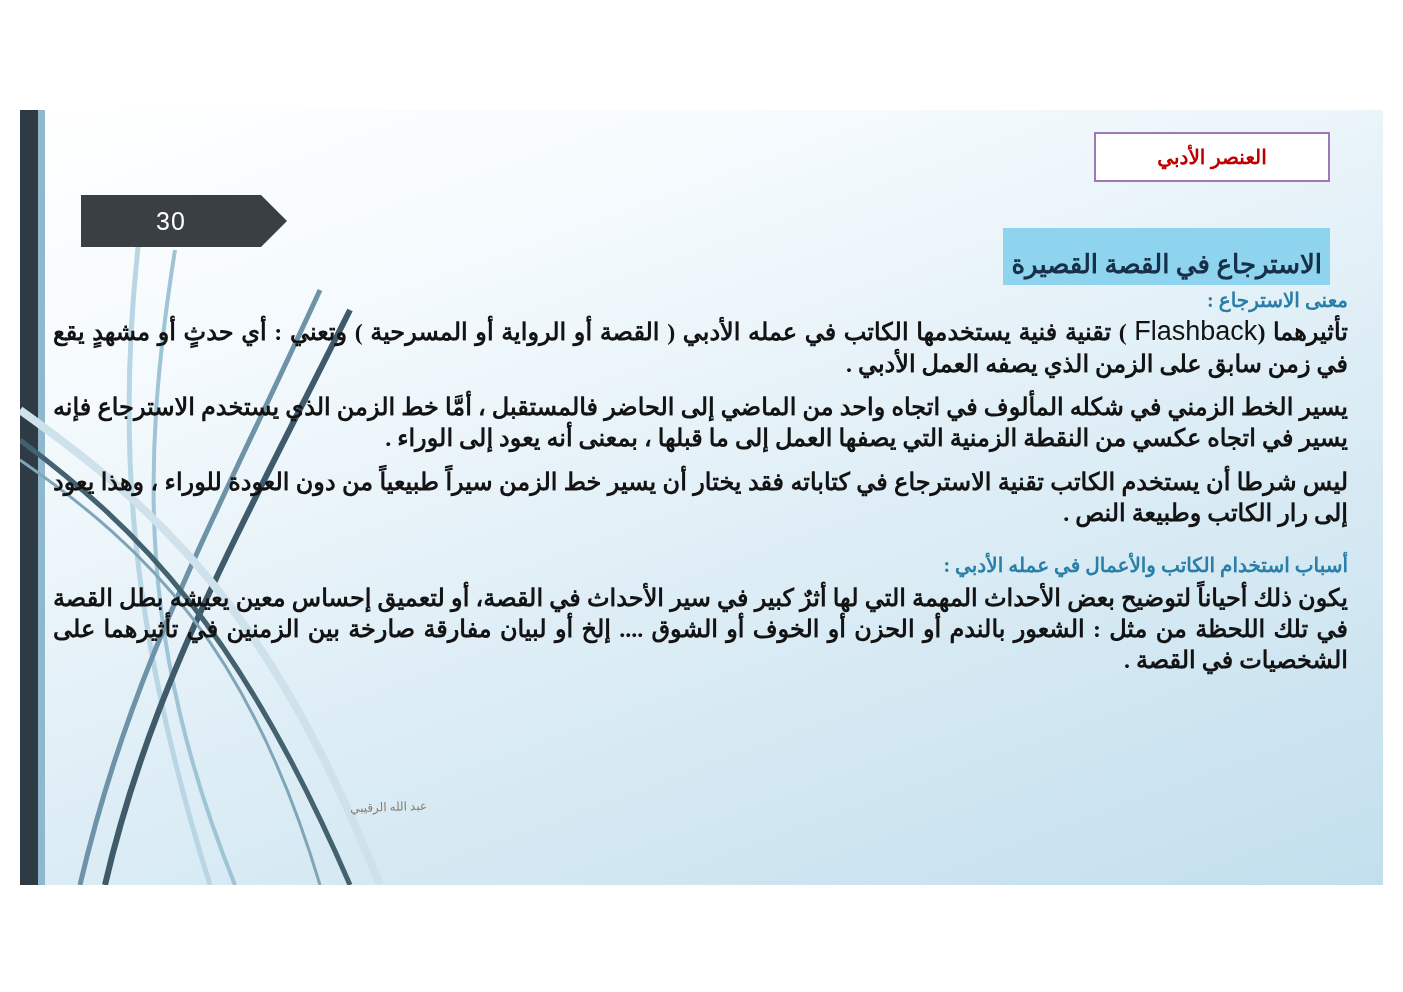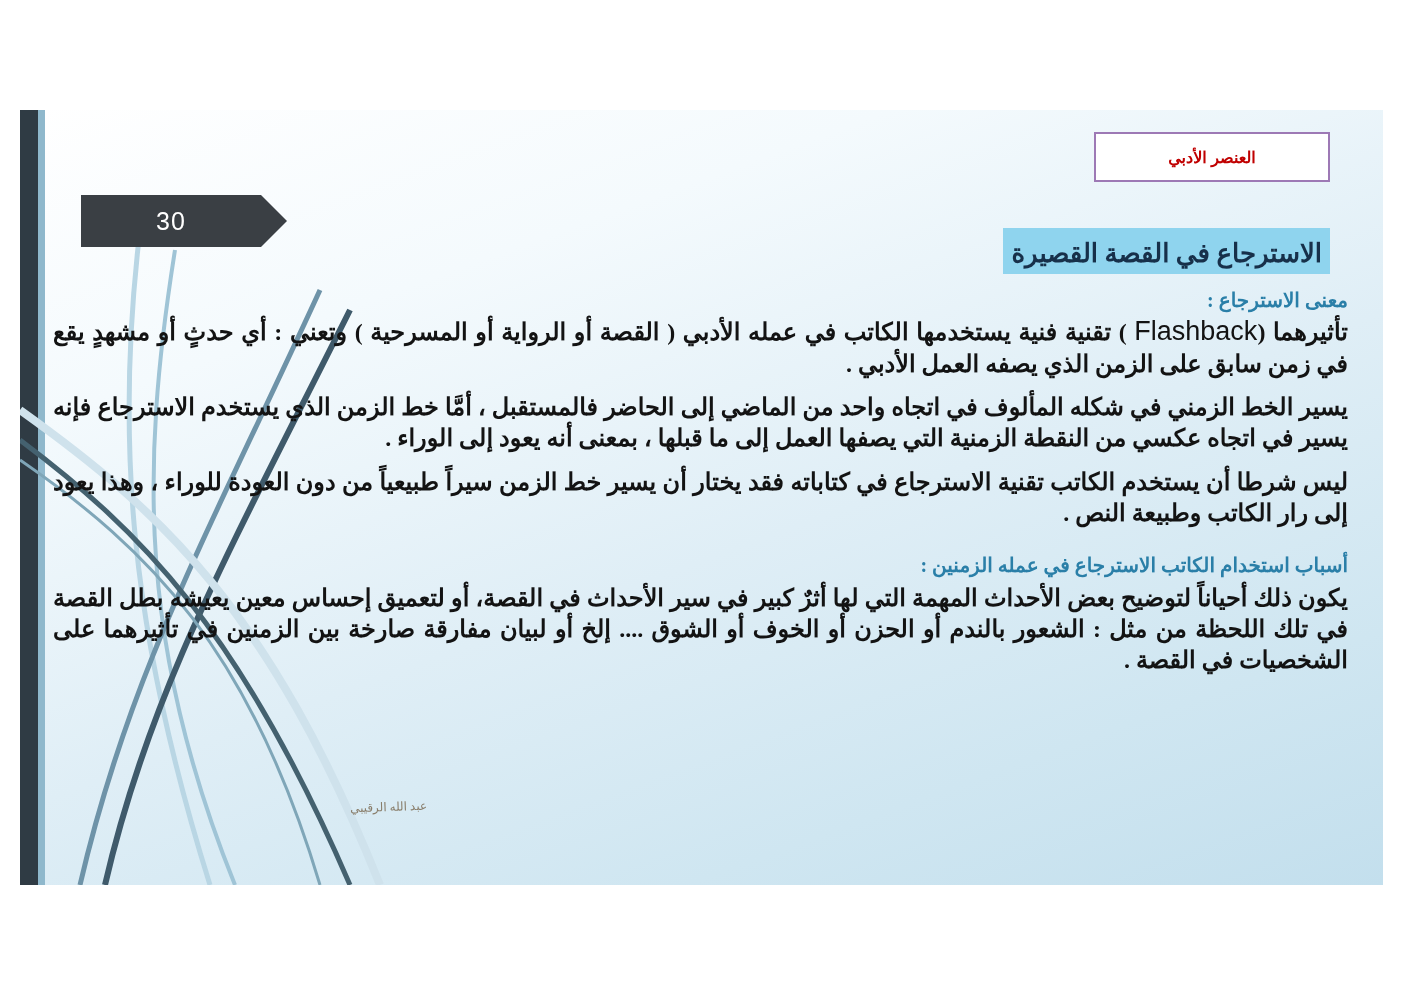--- a/index.html
+++ b/index.html
@@ -97,33 +97,33 @@
     background: #ffffff;
     display: flex;
     align-items: center;
     justify-content: center;
     box-shadow: 0 0 0 2px #ffffff inset;
   }
   .title-box .t {
     color: #c00000;
     font-family: "Liberation Sans", sans-serif;
     font-weight: bold;
-    font-size: 16px;
+    font-size: 20px;
   }
 
   
   .subtitle {
     position: absolute;
     right: 53px;
     top: 118px;
     background: #8fd4ee;
     color: #17304a;
     font-size: 26px;
     font-weight: bold;
-    padding: 10px 8px 5px 8px;
+    padding: 21px 8px 5px 8px;
     letter-spacing: 0px;
   }
 
   .content {
     position: absolute;
     right: 35px;
     top: 178px;
     width: 1295px;
     text-align: right;
     color: #1b1b1b;
@@ -203,21 +203,21 @@
 
       <p class="heading">معنى الاسترجاع :</p>
 
       <p class="para"><span>تأثيرهما (</span><span class="flash">Flashback</span><span> ) تقنية فنية يستخدمها الكاتب في عمله الأدبي ( القصة أو الرواية أو المسرحية ) وتعني : أي حدثٍ أو مشهدٍ يقع في زمن سابق على الزمن الذي يصفه العمل الأدبي .</span></p>
 
       <p class="para">يسير الخط الزمني في شكله المألوف في اتجاه واحد من الماضي إلى الحاضر فالمستقبل ، أمَّا خط الزمن الذي يستخدم الاسترجاع فإنه يسير في اتجاه عكسي من النقطة الزمنية التي يصفها العمل إلى ما قبلها ، بمعنى أنه يعود إلى الوراء .</p>
 
 
       <p class="para">ليس شرطا أن يستخدم الكاتب تقنية الاسترجاع في كتاباته فقد يختار أن يسير خط الزمن سيراً طبيعياً من دون العودة للوراء ، وهذا يعود إلى رار الكاتب وطبيعة النص .</p>
 
-      <p class="heading two">أسباب استخدام الكاتب الاسترجاع في عمله الزمنين :</p>
+      <p class="heading two">أسباب استخدام الكاتب والأعمال في عمله الأدبي :</p>
 
       <p class="para">يكون ذلك أحياناً لتوضيح بعض الأحداث المهمة التي لها أثرٌ كبير في سير الأحداث في القصة، أو لتعميق إحساس معين يعيشه بطل القصة في تلك اللحظة من مثل : الشعور بالندم أو الحزن أو الخوف أو الشوق .... إلخ أو لبيان مفارقة صارخة بين الزمنين في تأثيرهما على الشخصيات في القصة .</p>
 
     </div>
 
     <div class="signature">عبد الله الرقيبي</div>
 
   </div>
 </div>
 

